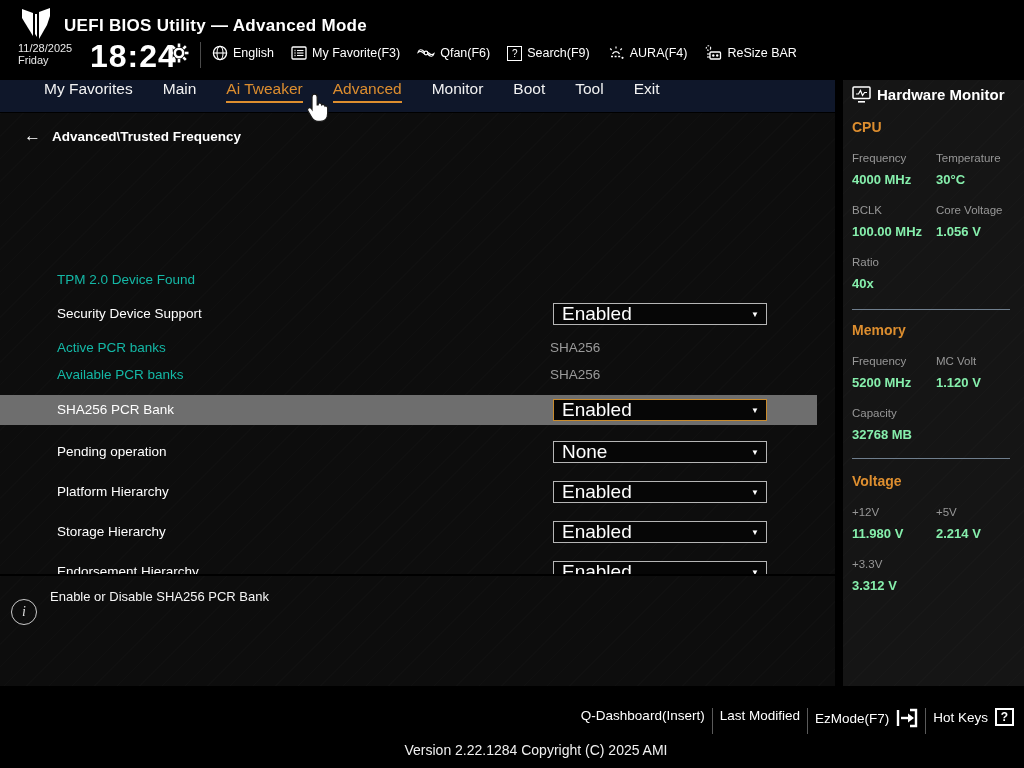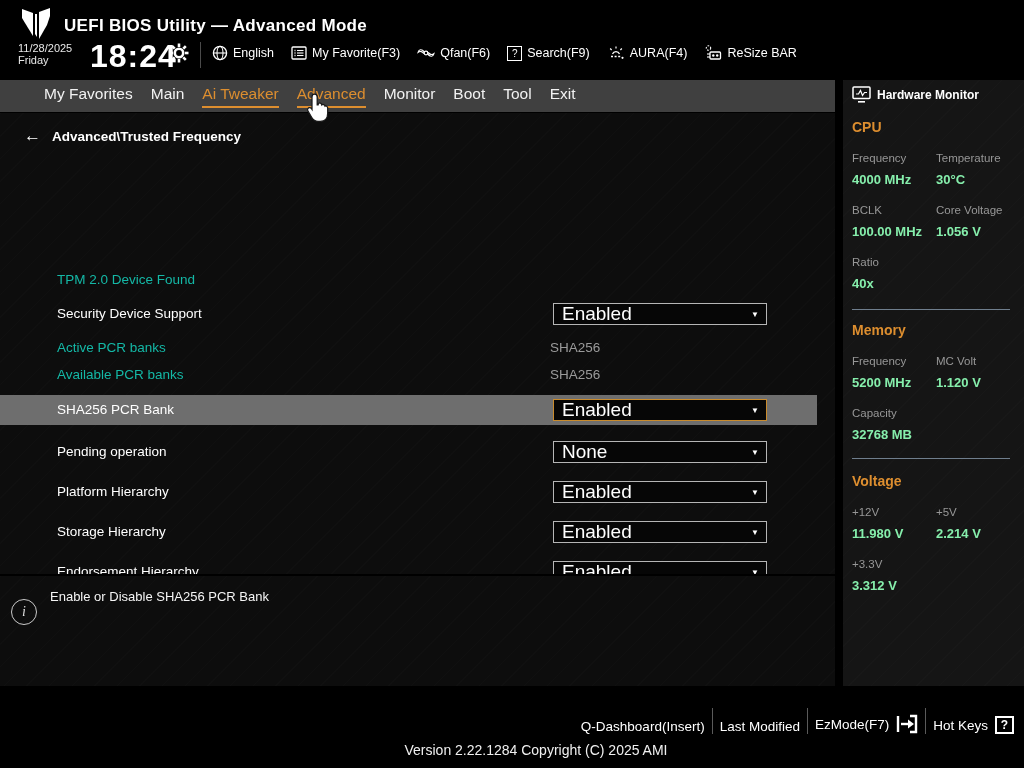--- a/index.html
+++ b/index.html
@@ -14,21 +14,21 @@
   .datetime { position:absolute; left:18px; top:42px; }
   .date-line { font-size:11px; line-height:12px; color:#e8e8e8; }
   .clock { position:absolute; left:90px; top:38px; font-size:32px; font-weight:bold; letter-spacing:1px; }
   .gear-btn { position:absolute; left:168px; top:42px; cursor:pointer; }
   .hdr-sep { position:absolute; left:200px; top:42px; width:1px; height:26px; background:#4a4a4a; }
   .quickbar { position:absolute; left:212px; top:44px; display:flex; gap:17px; align-items:center; }
   .quick-item { display:flex; align-items:center; gap:5px; font-size:12.5px; cursor:pointer; white-space:nowrap; }
   .boxed-q { display:inline-flex; width:15px; height:15px; border:1px solid #fff; align-items:center; justify-content:center; font-size:10px; }
 
   
-  .menubar { position:absolute; left:0; top:80px; width:835px; height:33px; background:#404040; display:flex; align-items:center; gap:18px; padding-left:44px; border-bottom:1px solid #000; }
+  .menubar { position:absolute; left:0; top:80px; width:835px; height:33px; background:#0f172a; display:flex; align-items:flex-start; gap:30px; padding-left:44px; border-bottom:1px solid #000; }
   .menu-item { font-size:15.5px; color:#f2f2f2; cursor:pointer; padding-bottom:3px; border-bottom:2px solid transparent; white-space:nowrap; }
   .menu-item.active { color:#dd8e2f; border-bottom:2px solid #dd8e2f; }
 
   
   .content { position:absolute; left:0; top:113px; width:835px; height:461px; background:#0d0d0d; }
   .content::before, .infopane::before, .rightpanel::before { content:""; position:absolute; inset:0;
     background:repeating-linear-gradient(135deg, rgba(255,255,255,.013) 0 1px, transparent 1px 16px); pointer-events:none; }
   .breadcrumb-row { position:absolute; left:0; top:11px; height:24px; display:flex; align-items:center; }
   .back-arrow { position:absolute; left:24px; font-size:17px; cursor:pointer; line-height:24px; }
   .crumb { position:absolute; left:52px; font-size:13.5px; font-weight:bold; white-space:nowrap; }
@@ -47,29 +47,29 @@
   .list-sep { position:absolute; left:0; top:574px; width:835px; height:2px; background:#000; }
 
   
   .infopane { position:absolute; left:0; top:576px; width:835px; height:110px; background:#0d0d0d; }
   .info-icon { position:absolute; left:11px; top:23px; width:26px; height:26px; border:1px solid #c9c9c9; border-radius:50%; text-align:center; font-size:14px; line-height:24px; font-style:italic; font-family:"Liberation Serif","DejaVu Serif",serif; color:#dcdcdc; }
   .help-text { position:absolute; left:50px; top:13px; font-size:13px; color:#f5f5f5; }
 
   
   .rightpanel { position:absolute; left:843px; top:80px; width:181px; height:606px; background:#151515; }
   .hm-header { position:absolute; left:9px; top:6px; display:flex; align-items:center; gap:6px; }
-  .hm-title { font-size:12px; font-weight:bold; }
+  .hm-title { font-size:15px; font-weight:bold; }
   .hm-section { position:absolute; left:9px; font-size:14px; color:#dd8e2f; font-weight:bold; }
   .hm-label { position:absolute; font-size:11.5px; color:#979797; white-space:nowrap; }
   .hm-value { position:absolute; font-size:13px; font-weight:bold; color:#86efac; white-space:nowrap; }
   .hm-sep { position:absolute; left:9px; width:158px; height:1px; background:#6f7e8d; }
 
   
   .footer { position:absolute; left:0; top:686px; width:1024px; height:82px; background:#000; }
-  .footbar { position:absolute; right:10px; top:22px; display:flex; align-items:flex-end; gap:7px;margin-left:25px; }
+  .footbar { position:absolute; right:10px; top:22px; display:flex; align-items:flex-start; gap:7px;margin-left:25px; }
   .foot-item { display:flex; align-items:center; gap:7px; font-size:13.5px; cursor:pointer; white-space:nowrap; }
   .vsep { width:1px; height:26px; background:#5a5a5a; }
   .boxed-q2 { display:inline-flex; width:19px; height:18px; border:2px solid #fff; align-items:center; justify-content:center; font-size:12px; font-weight:bold; }
   .version { position:absolute; left:0; top:56px; width:1024px; text-align:center; font-size:14px; color:#f0f0f0;padding-left:48px; }
 
   .cursor { position:absolute; left:304px; top:93px; z-index:50; pointer-events:none; }
   svg { display:block; }
 </style>
 </head>
 <body>

